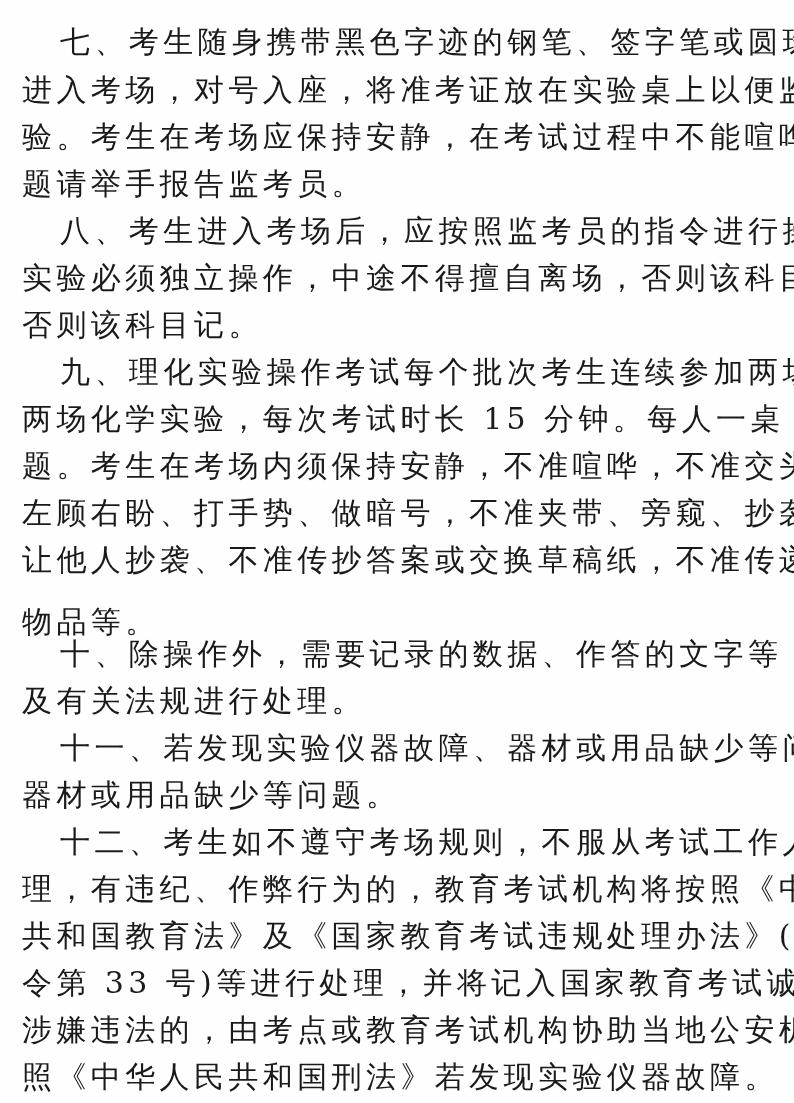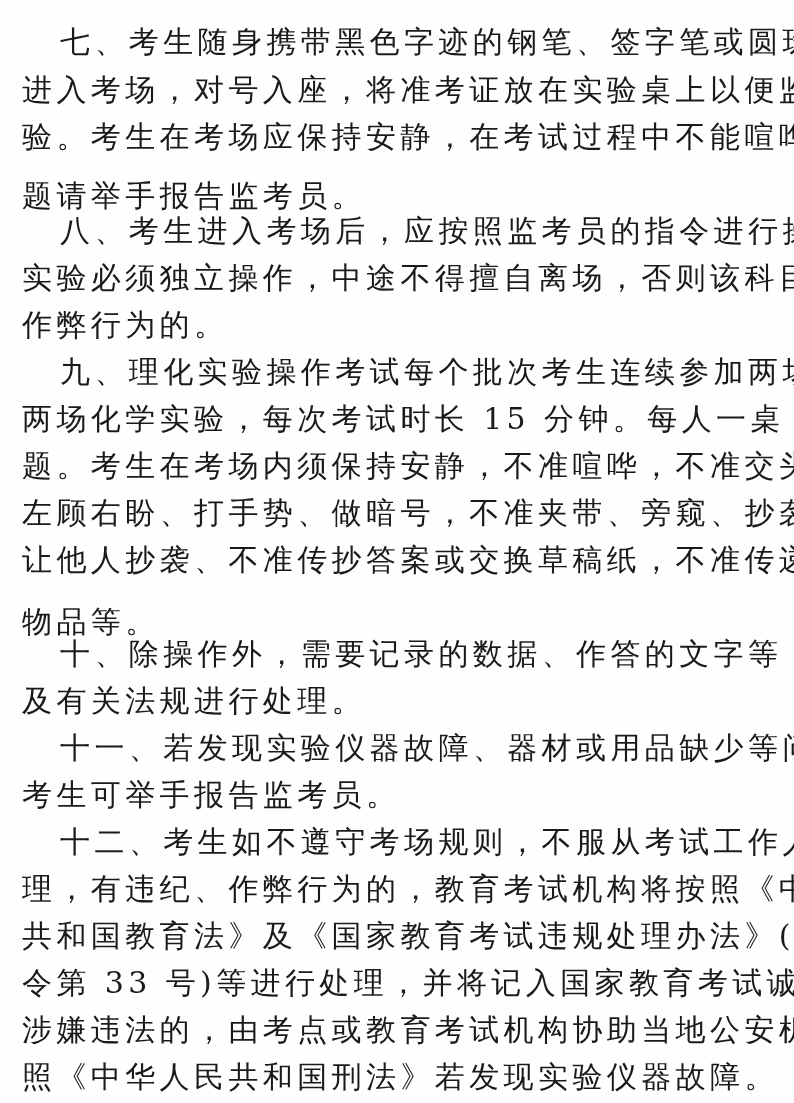--- a/index.html
+++ b/index.html
@@ -18,46 +18,46 @@
 </style>
 </head>
 <body>
 
 <div class="page">
 
   <div>
     <div class="line indent" style="top:22px">七、考生随身携带黑色字迹的钢笔、签字笔或圆珠笔，</div>
     <div class="line" style="top:70px">进入考场，对号入座，将准考证放在实验桌上以便监考员核</div>
     <div class="line" style="top:117px">验。考生在考场应保持安静，在考试过程中不能喧哗，有问</div>
-    <div class="line" style="top:176px">题请举手报告监考员。</div>
+    <div class="line" style="top:164px">题请举手报告监考员。</div>
   </div>
 
   <div>
     <div class="line indent" style="top:211px">八、考生进入考场后，应按照监考员的指令进行操作，</div>
     <div class="line" style="top:258px">实验必须独立操作，中途不得擅自离场，否则该科目记 0 分，</div>
-    <div class="line" style="top:305px">作弊行为的。</div>
+    <div class="line" style="top:305px">否则该科目记。</div>
   </div>
 
   <div>
     <div class="line indent" style="top:352px">九、理化实验操作考试每个批次考生连续参加两场物理、</div>
     <div class="line" style="top:399px">两场化学实验，每次考试时长 15 分钟。每人一桌，独立答</div>
     <div class="line" style="top:446px">题。考生在考场内须保持安静，不准喧哗，不准交头接耳、</div>
     <div class="line" style="top:493px">左顾右盼、打手势、做暗号，不准夹带、旁窥、抄袭或有意</div>
     <div class="line" style="top:540px">让他人抄袭、不准传抄答案或交换草稿纸，不准传递文具、</div>
     <div class="line" style="top:602px">物品等。</div>
   </div>
 
   <div>
     <div class="line indent" style="top:634px">十、除操作外，需要记录的数据、作答的文字等，考生</div>
     <div class="line" style="top:681px">及有关法规进行处理。</div>
   </div>
 
   <div>
     <div class="line indent" style="top:728px">十一、若发现实验仪器故障、器材或用品缺少等问题，</div>
-    <div class="line" style="top:775px">考生可举手报告监考员。</div>
+    <div class="line" style="top:775px">器材或用品缺少等问题。</div>
   </div>
 
   <div>
     <div class="line indent" style="top:822px">十二、考生如不遵守考场规则，不服从考试工作人员管</div>
     <div class="line" style="top:869px">理，有违纪、作弊行为的，教育考试机构将按照《中华人民</div>
     <div class="line" style="top:916px">共和国教育法》及《国家教育考试违规处理办法》(教育部</div>
     <div class="line" style="top:963px">令第 33 号)等进行处理，并将记入国家教育考试诚信档案；</div>
     <div class="line" style="top:1010px">涉嫌违法的，由考点或教育考试机构协助当地公安机关，按</div>
     <div class="line" style="top:1057px">照《中华人民共和国刑法》若发现实验仪器故障。</div>
   </div>

